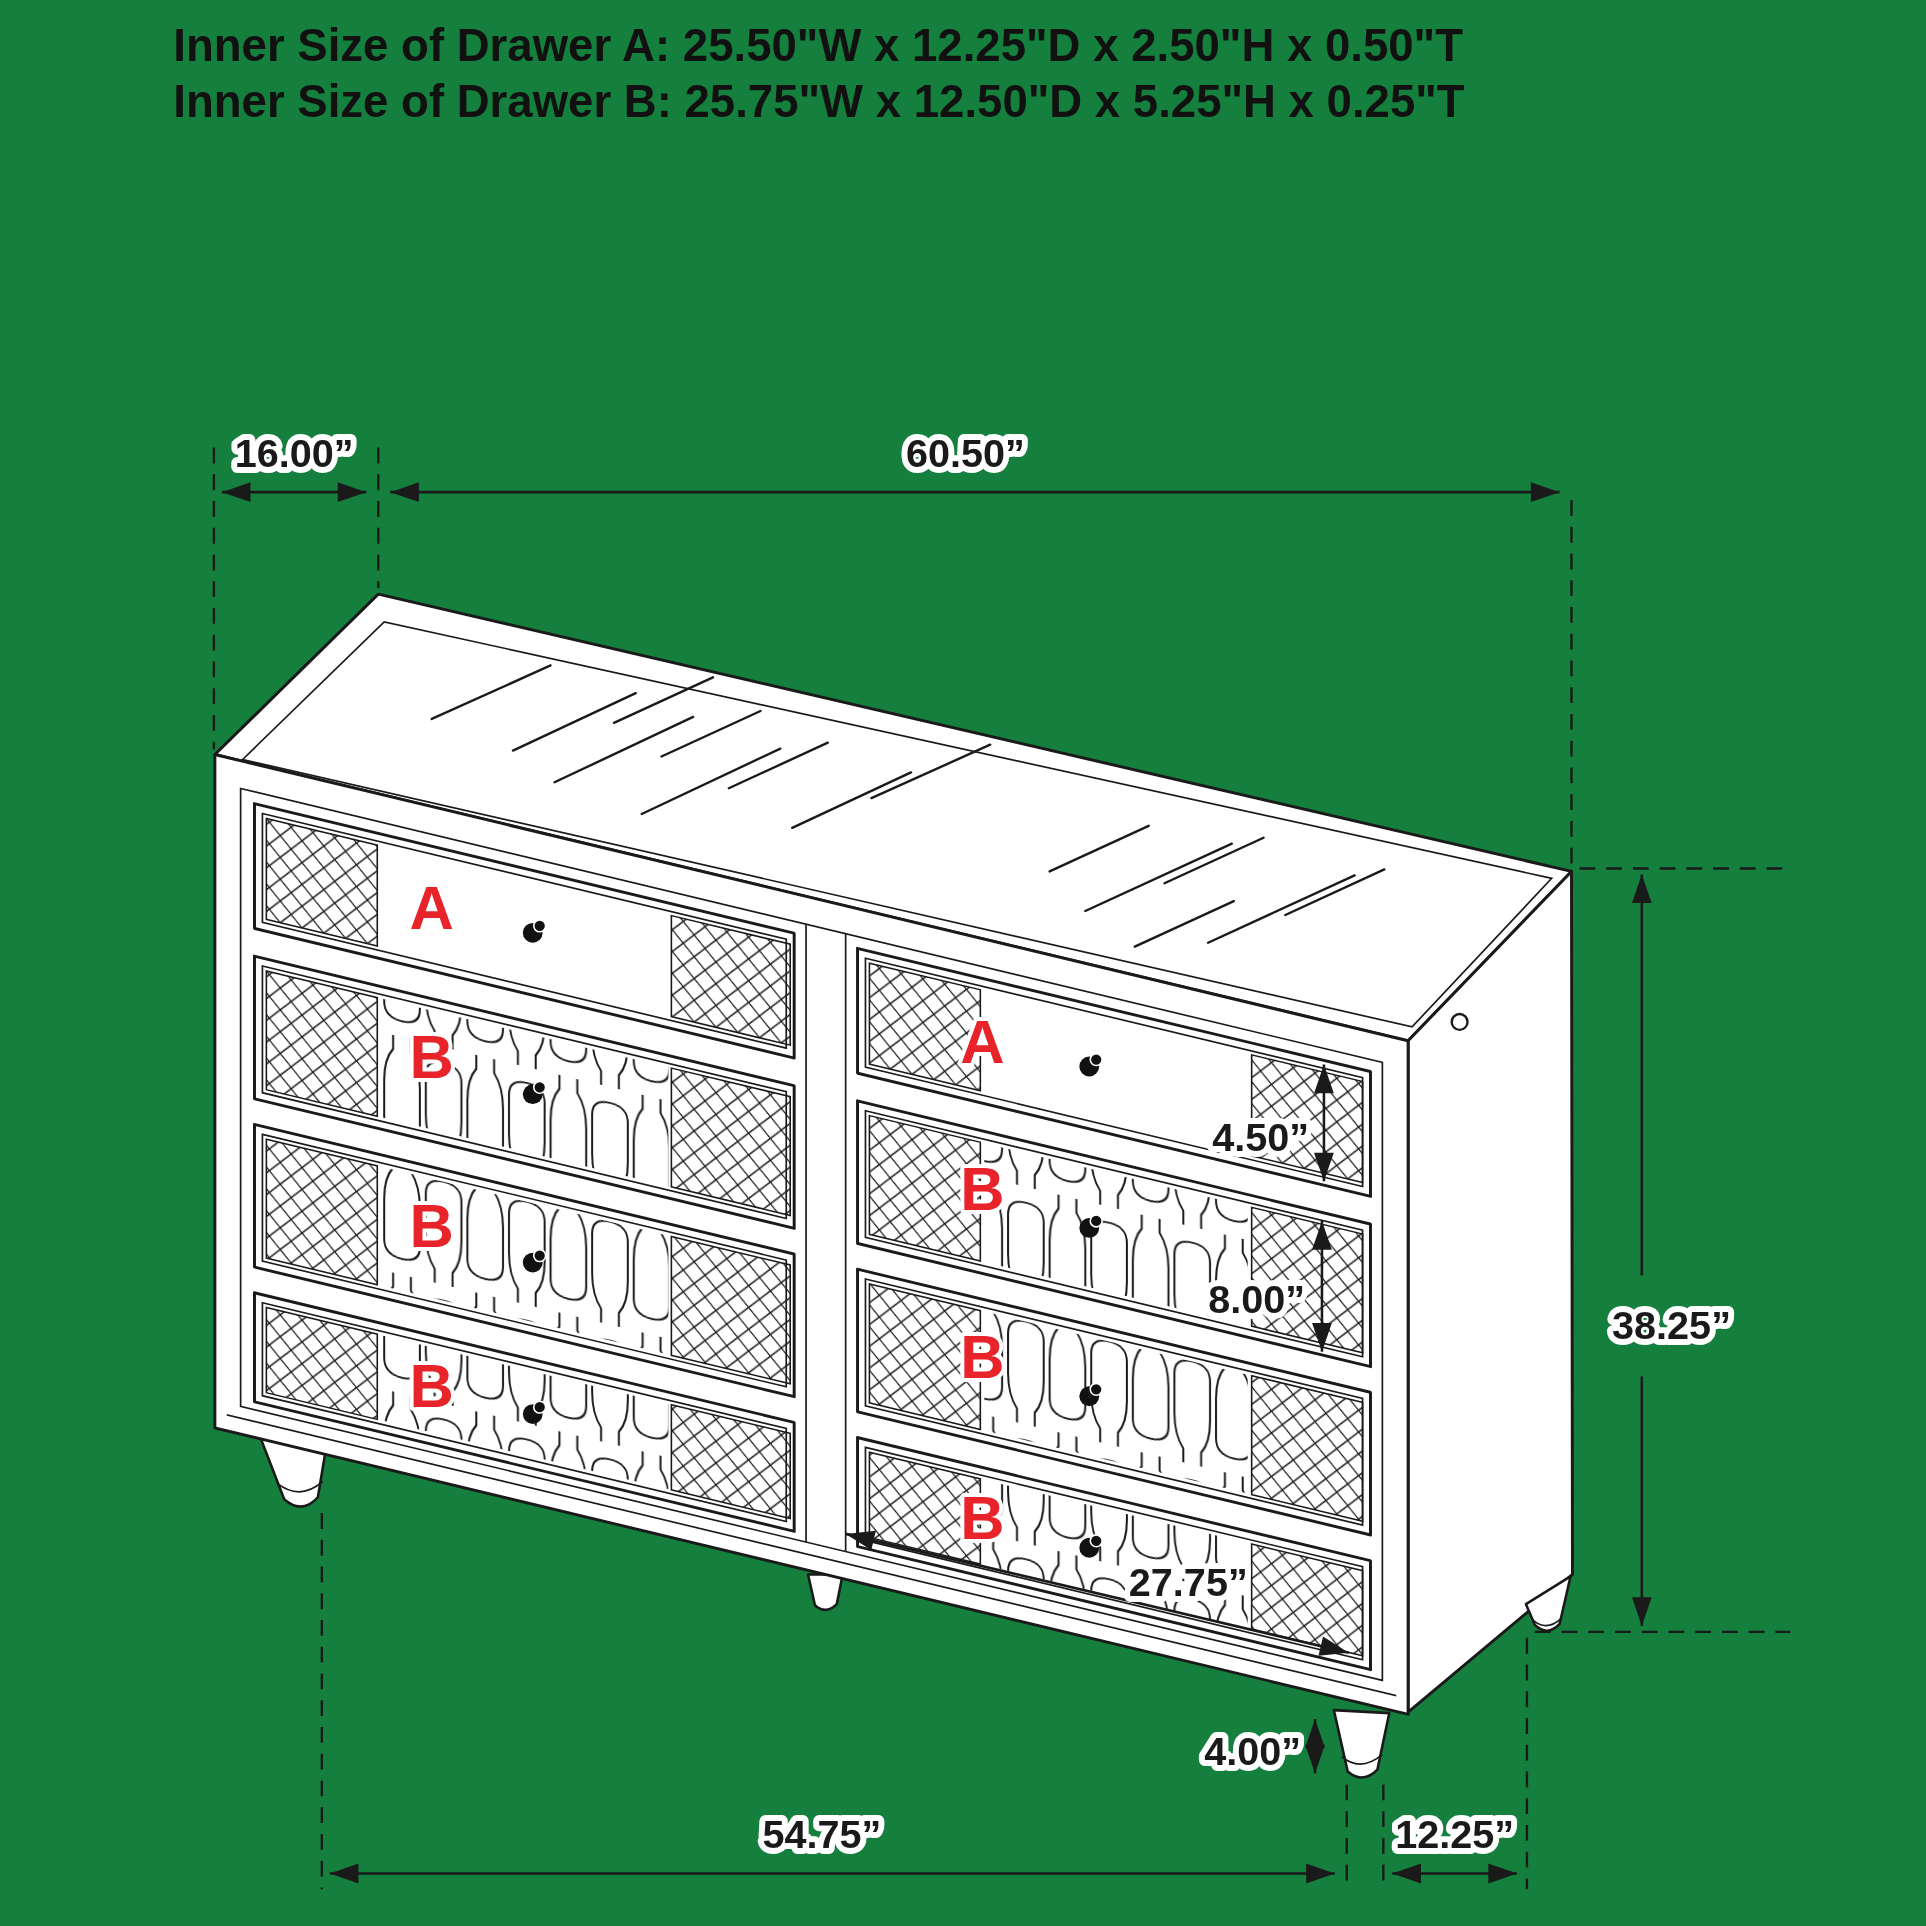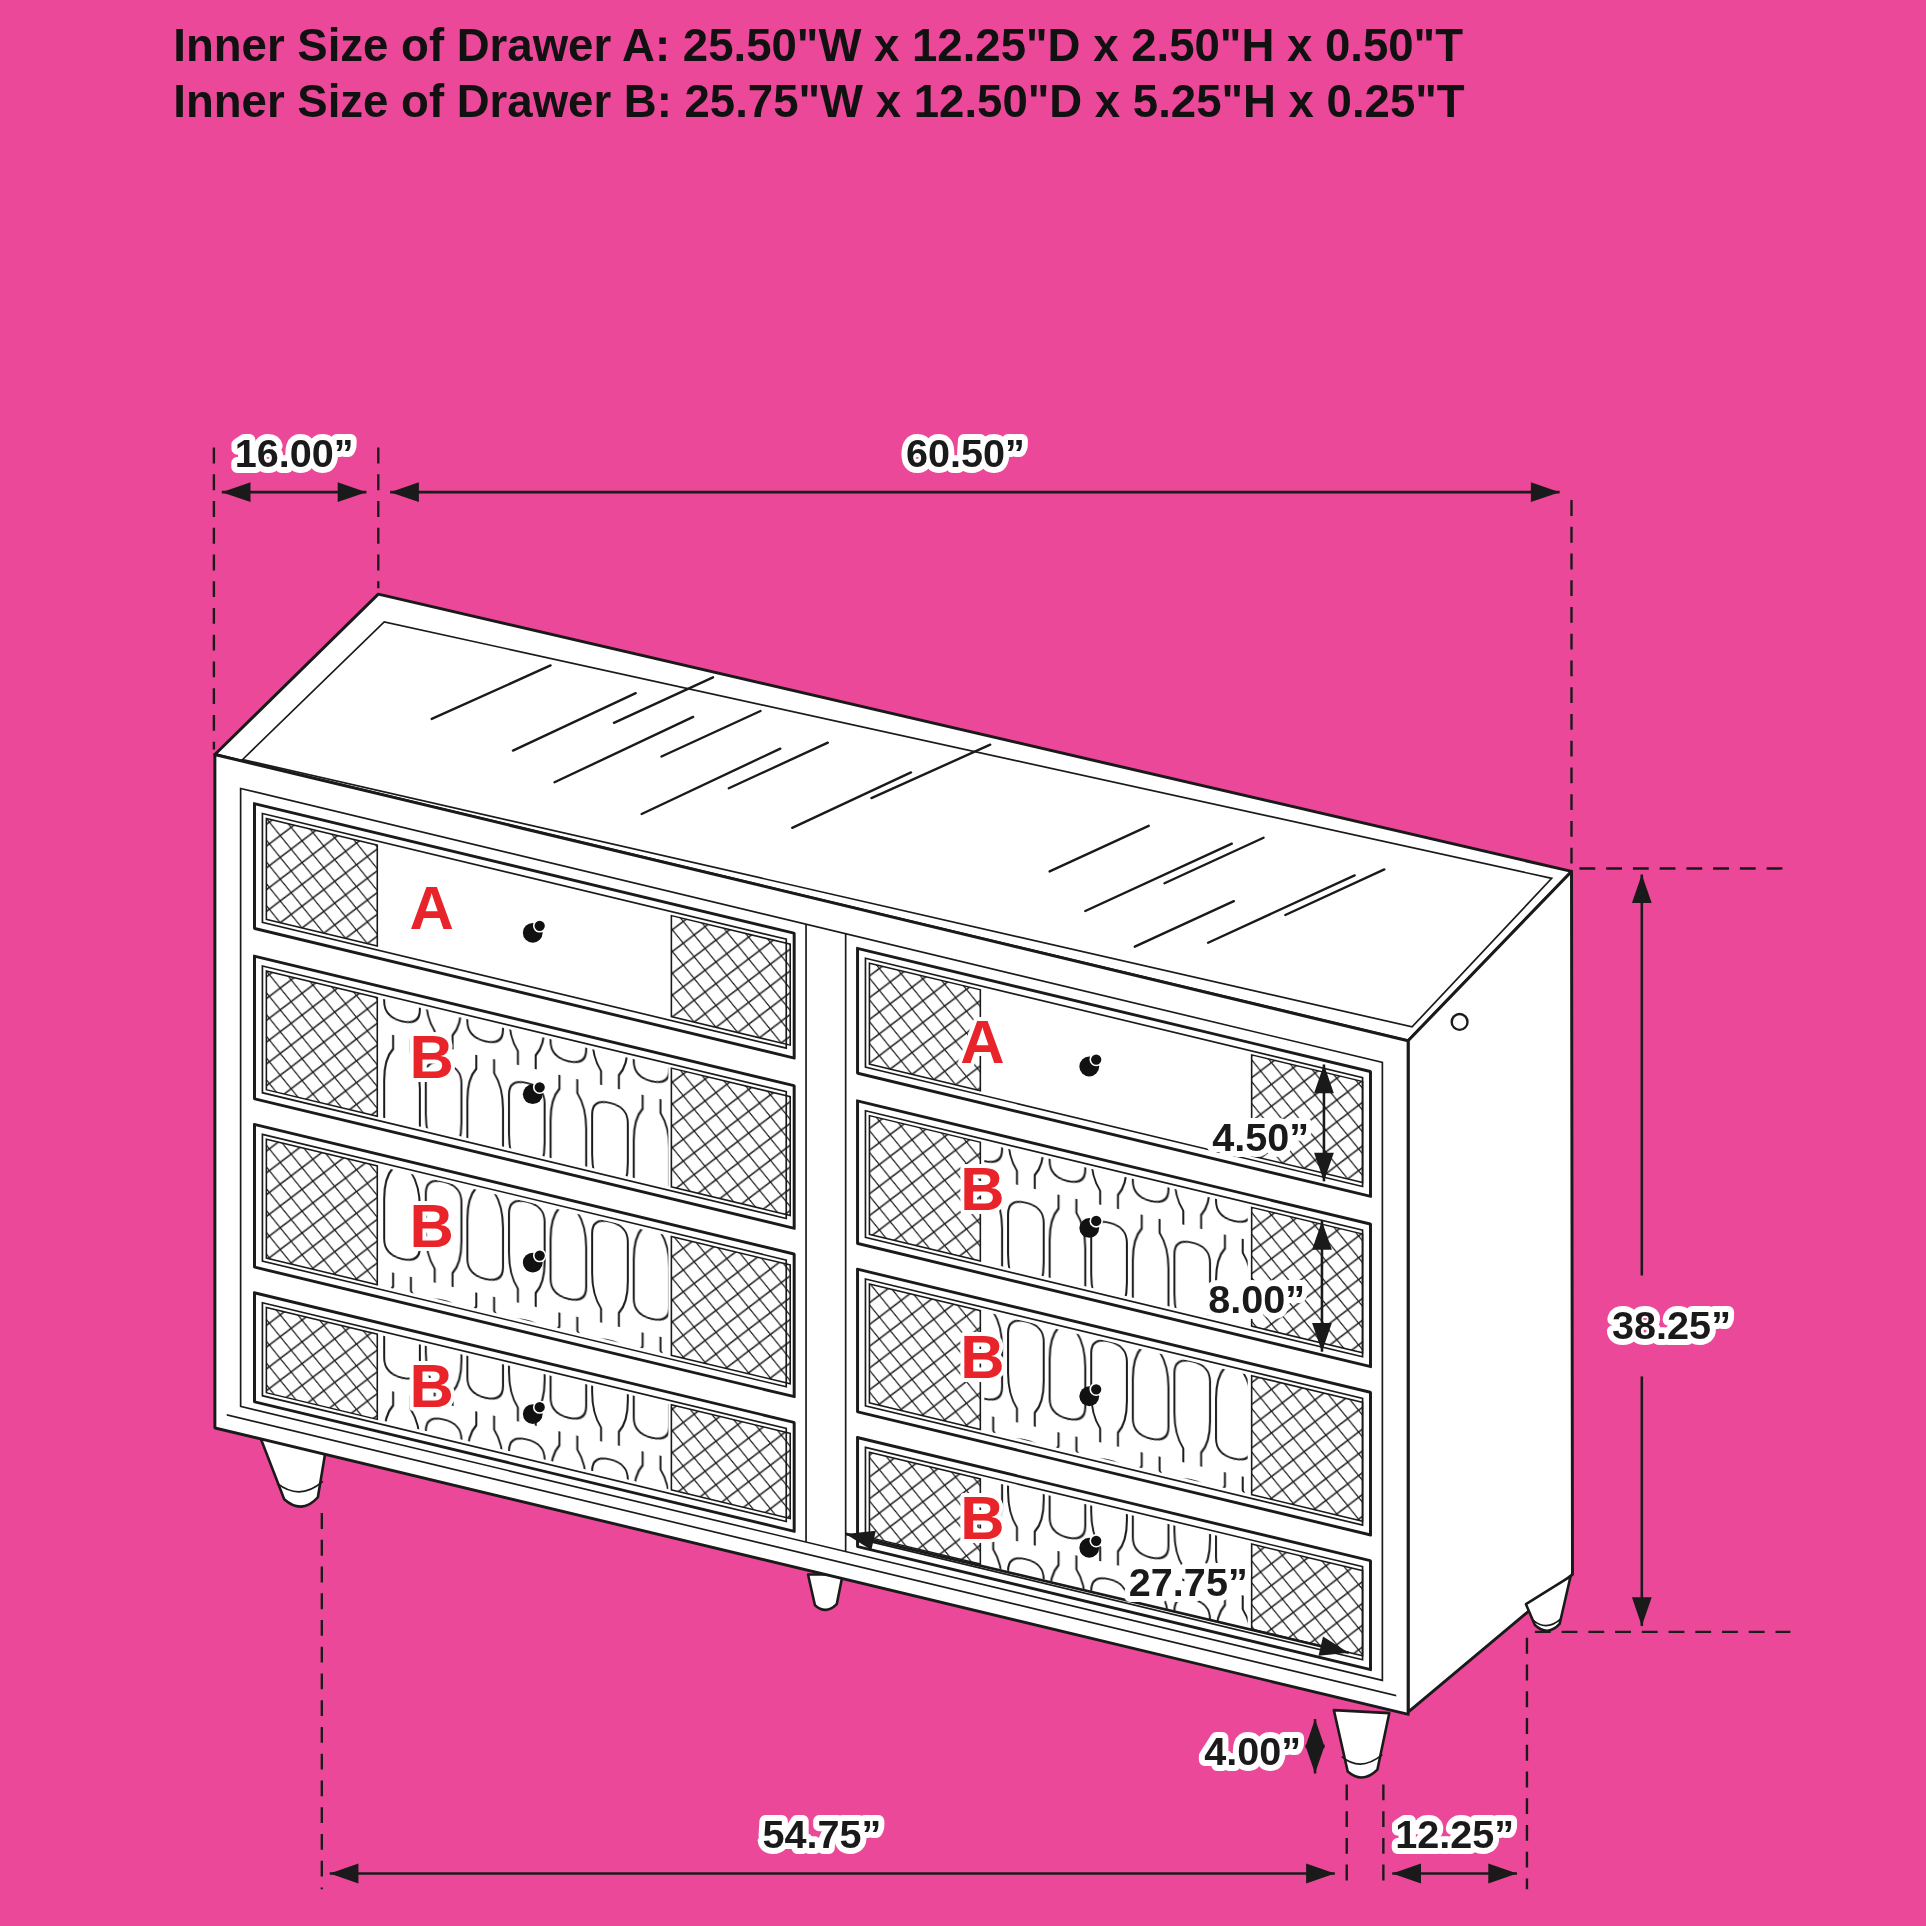--- a/index.html
+++ b/index.html
@@ -1,16 +1,16 @@
 <!DOCTYPE html>
 <html><head>
 <meta charset="utf-8">
 <style>
   html,body{margin:0;padding:0;background:#fff;}
-  .page{width:1927px;height:1927px;position:relative;background:#ec4899;overflow:hidden;text-align:center;}
+  .page{width:1927px;height:1927px;position:relative;background:#15803d;overflow:hidden;text-align:center;}
   svg{display:block;}
   text{font-family:"Liberation Sans","DejaVu Sans",sans-serif;}
   .title-line{font-size:46px;font-weight:bold;fill:#111;}
   .dim{font-size:40px;font-weight:bold;fill:#1a1a1a;paint-order:stroke;stroke:#ffffff;stroke-width:12px;stroke-linejoin:round;}
   .ltr{font-size:62px;font-weight:bold;paint-order:stroke;stroke:#ffffff;stroke-width:8px;stroke-linejoin:round;}
   .ln{stroke:#1a1a1a;stroke-width:3;fill:none;stroke-linejoin:round;stroke-linecap:round;}
   .ln2{stroke:#1a1a1a;stroke-width:1.7;fill:none;}
   .dimln{stroke:#1a1a1a;stroke-width:2.6;fill:none;}
   .dash{stroke:#1a1a1a;stroke-width:2.4;fill:none;stroke-dasharray:16 11;}
   .refl{stroke:#1a1a1a;stroke-width:2.4;fill:none;stroke-linecap:round;}

